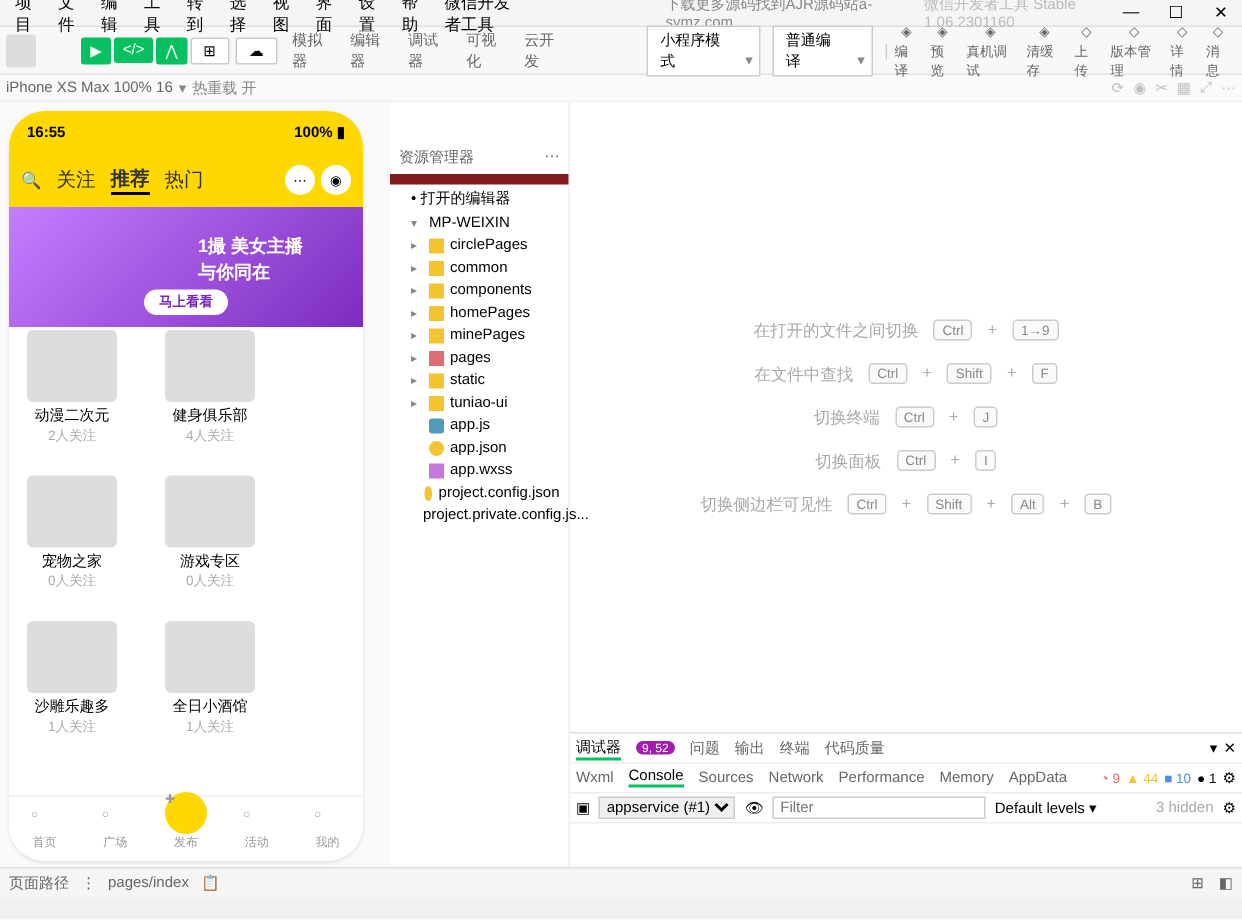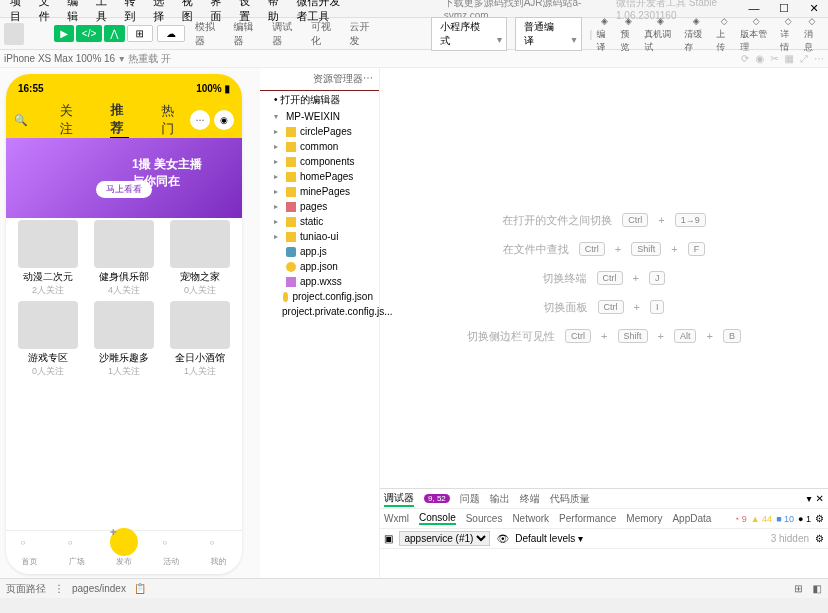--- a/index.html
+++ b/index.html
@@ -23,51 +23,51 @@
 .toolbar .iconbtn .ic { width: 14px; height: 14px; display: flex; align-items: center; justify-content: center; }
 .subbar { height: 18px; background: #fafafa; display: flex; align-items: center; padding: 0 4px; font-size: 10px; color: #888; border-bottom: 1px solid #eee; }
 .subbar .dev { color: #666; }
 .subbar .right { margin-left: auto; display: flex; gap: 6px; }
 .subbar .right span { opacity: .5; }
 .main { display: flex; height: 510px; background: #fff; }
 .simulator { width: 260px; background: #fafafa; padding: 6px; overflow: hidden; }
 .phone { width: 236px; height: 500px; background: #fff; border-radius: 24px; overflow: hidden; position: relative; box-shadow: 0 1px 3px rgba(0,0,0,.1); }
 .statusbar { height: 28px; background: #ffd800; display: flex; align-items: center; justify-content: space-between; padding: 0 12px; font-size: 10px; font-weight: bold; }
 .navbar { height: 36px; background: #ffd800; display: flex; align-items: center; padding: 0 8px; gap: 10px; }
-.navbar .tab { font-size: 13px; color: #333; margin-left: 22px; }
+.navbar .tab { font-size: 13px; color: #333; }
 .navbar .tab.active { font-weight: bold; border-bottom: 2px solid #000; }
 .navbar .pills { margin-left: auto; display: flex; gap: 4px; }
 .navbar .pill { width: 20px; height: 20px; border-radius: 50%; background: #fff; display: flex; align-items: center; justify-content: center; font-size: 9px; }
 .banner { height: 80px; background: linear-gradient(135deg,#c77dff,#7b2cbf); position: relative; }
 .banner .txt { position: absolute; right: 40px; top: 18px; color: #fff; font-size: 12px; font-weight: bold; }
-.banner .btn { position: absolute; left: 50%; bottom: 20px; transform: translateX(-50%); background: #fff; color: #7b2cbf; font-size: 9px; padding: 2px 10px; border-radius: 10px; }
+.banner .btn { position: absolute; left: 50%; bottom: 8px; transform: translateX(-50%); background: #fff; color: #7b2cbf; font-size: 9px; padding: 2px 10px; border-radius: 10px; font-weight: bold; }
 .sec-head { display: flex; padding: 8px 10px; align-items: center; }
 .sec-head .title { font-size: 13px; font-weight: bold; }
 .sec-head .more { margin-left: auto; font-size: 10px; color: #999; }
-.grid { display: flex; flex-wrap: wrap; padding: 0 4px; }
+.grid { display: flex; flex-wrap: wrap; padding: 0 4px; gap: 16px; }
 .cell { width: 33.33%; padding: 2px 4px; text-align: center; }
 .cell .thumb { width: 60px; height: 48px; background: #ddd; border-radius: 4px; margin: 0 auto; }
 .cell .name { font-size: 10px; margin-top: 2px; }
 .cell .sub { font-size: 9px; color: #aaa; }
 .post { padding: 8px 10px; border-top: 6px solid #f5f5f5; }
 .post .head { display: flex; align-items: center; gap: 6px; }
 .post .av { width: 28px; height: 28px; border-radius: 50%; background: #333; }
 .post .uname { font-size: 11px; font-weight: bold; }
 .post .badge { background: #4a90e2; color: #fff; font-size: 8px; padding: 1px 4px; border-radius: 3px; }
 .post .time { font-size: 9px; color: #aaa; }
 .post .tag { display: inline-block; background: #ff4d4f; color: #fff; font-size: 8px; padding: 1px 4px; border-radius: 2px; margin-top: 4px; }
 .post .content { font-size: 10px; margin-top: 4px; }
 .post .content .hl { color: #4a90e2; }
 .post .mask { display: inline-block; width: 40px; height: 10px; background: #ff4d4f; border-radius: 5px; vertical-align: middle; }
 .tabbar { position: absolute; bottom: 0; left: 0; right: 0; height: 44px; background: #fff; display: flex; border-top: 1px solid #eee; }
 .tabbar .item { flex: 1; display: flex; flex-direction: column; align-items: center; justify-content: center; font-size: 8px; color: #999; }
 .tabbar .item .ic { width: 18px; height: 18px; }
 .tabbar .item.center .ic { width: 28px; height: 28px; background: #ffd800; border-radius: 50%; margin-top: -10px; }
 .explorer { width: 120px; border-right: 1px solid #eee; font-size: 10px; }
-.explorer .head { padding: 4px 6px; color: #666; border-bottom: 1px solid #7f1d1d; display: flex; justify-content: flex-end; }
+.explorer .head { padding: 4px 6px; color: #666; border-bottom: 7px solid #7f1d1d; display: flex; justify-content: space-between; margin-top: 26px; }
 .explorer .row { padding: 2px 6px 2px 14px; display: flex; align-items: center; gap: 4px; cursor: pointer; }
 .explorer .row .arrow { width: 8px; color: #888; font-size: 8px; }
 .explorer .row .fico { width: 10px; height: 10px; }
 .explorer .fico.folder { background: #f4c430; }
 .explorer .fico.red { background: #e06c75; }
 .explorer .fico.json { background: #f4c430; border-radius: 50%; }
 .explorer .fico.js { background: #519aba; border-radius: 2px; }
 .explorer .fico.wxss { background: #c678dd; }
 .editor { flex: 1; display: flex; flex-direction: column; }
 .editor .hints { flex: 1; display: flex; flex-direction: column; align-items: center; justify-content: center; gap: 14px; color: #aaa; font-size: 11px; }
@@ -372,20 +372,21 @@
           <span class="dot" style="color:#f4c430">▲ <span>44</span></span>
           <span class="dot" style="color:#4a90e2">■ <span>10</span></span>
           <span class="dot">● <span>1</span></span>
           <span>⚙</span>
         </div>
       </div>
       <div class="sub">
         <span>▣</span>
         <select><option>appservice (#1)</option></select>
         <span>👁</span>
+        <input placeholder="Filter" style="">
         <span>Default levels ▾</span>
         <span style="margin-left:auto;color:#aaa">3 hidden</span>
         <span>⚙</span>
       </div>
     </div>
   </div>
 </div>
 
 <div class="statusline">
   <span>页面路径</span>

